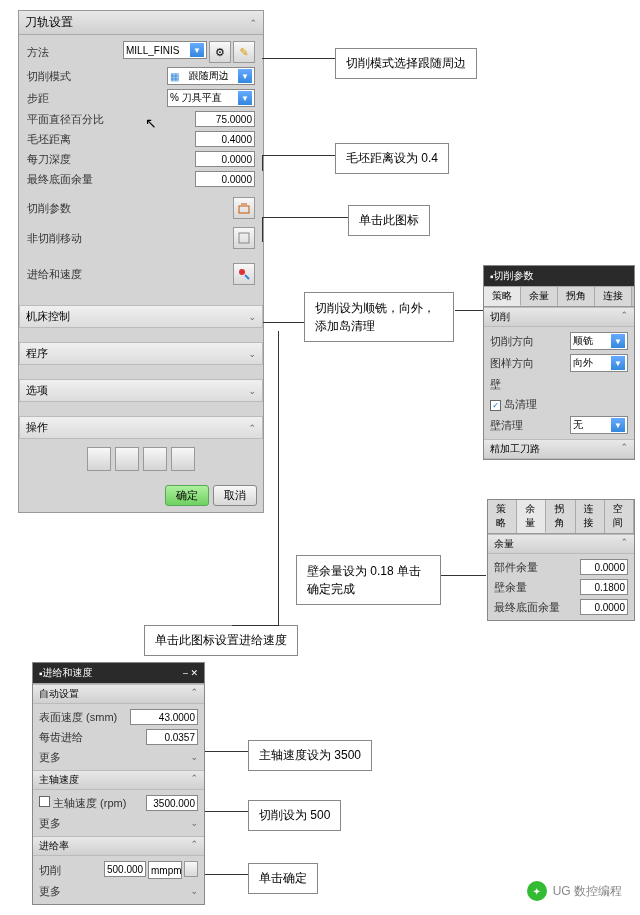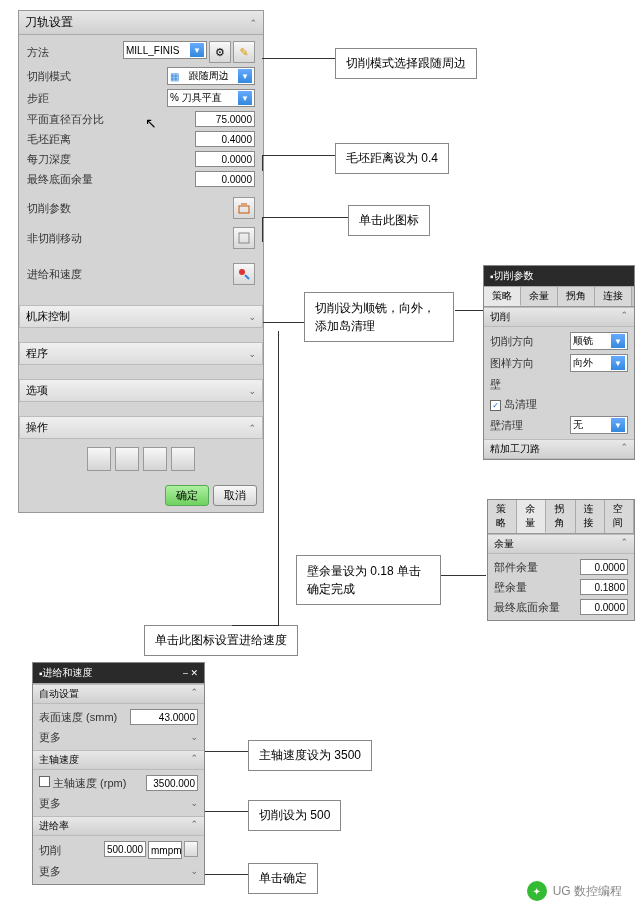--- a/index.html
+++ b/index.html
@@ -260,20 +260,24 @@
  <div class="sec-head">
       <span>自动设置</span>
       <span class="chev">⌃</span>
     </div>
  <div class="content" style="padding:3px 6px">
   <div class="row">
         <span class="label">表面速度 (smm)</span>
         <input class="input-sm" style="width: 68px;" value="43.0000">
       </div>
   <div class="row">
+        <span class="label">每齿进给</span>
+        <input class="input-sm" style="width: 52px;" value="0.0357">
+      </div>
+  <div class="row">
         <span class="label">更多</span>
         <span class="chev">⌄</span>
       </div>
  </div>
  <div class="sec-head">
       <span>主轴速度</span>
       <span class="chev">⌃</span>
     </div>
  <div class="content" style="padding:3px 6px">
   <div class="row">

